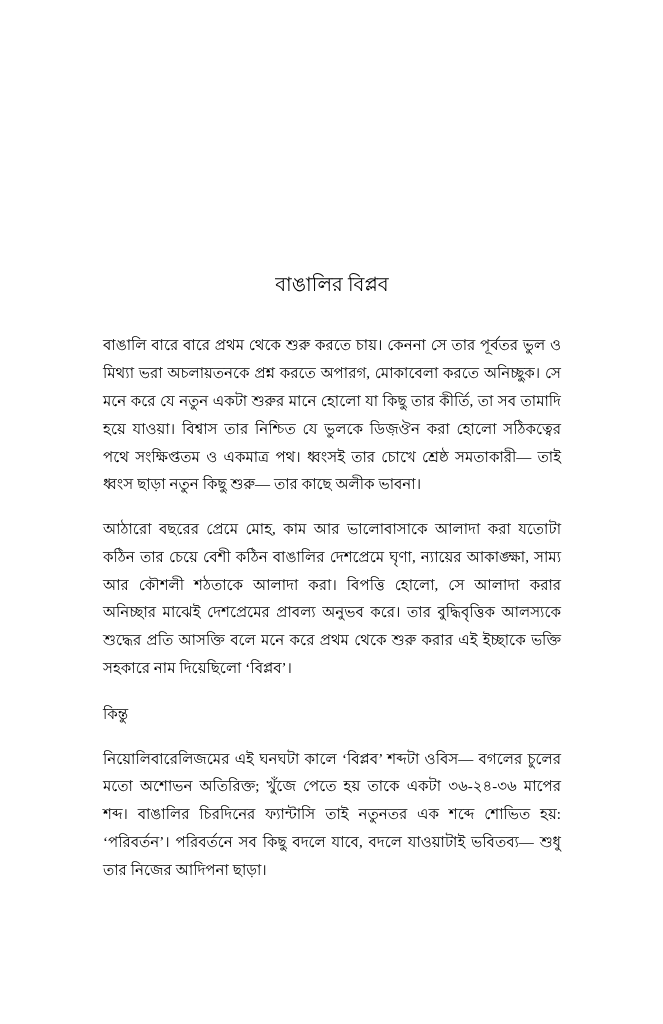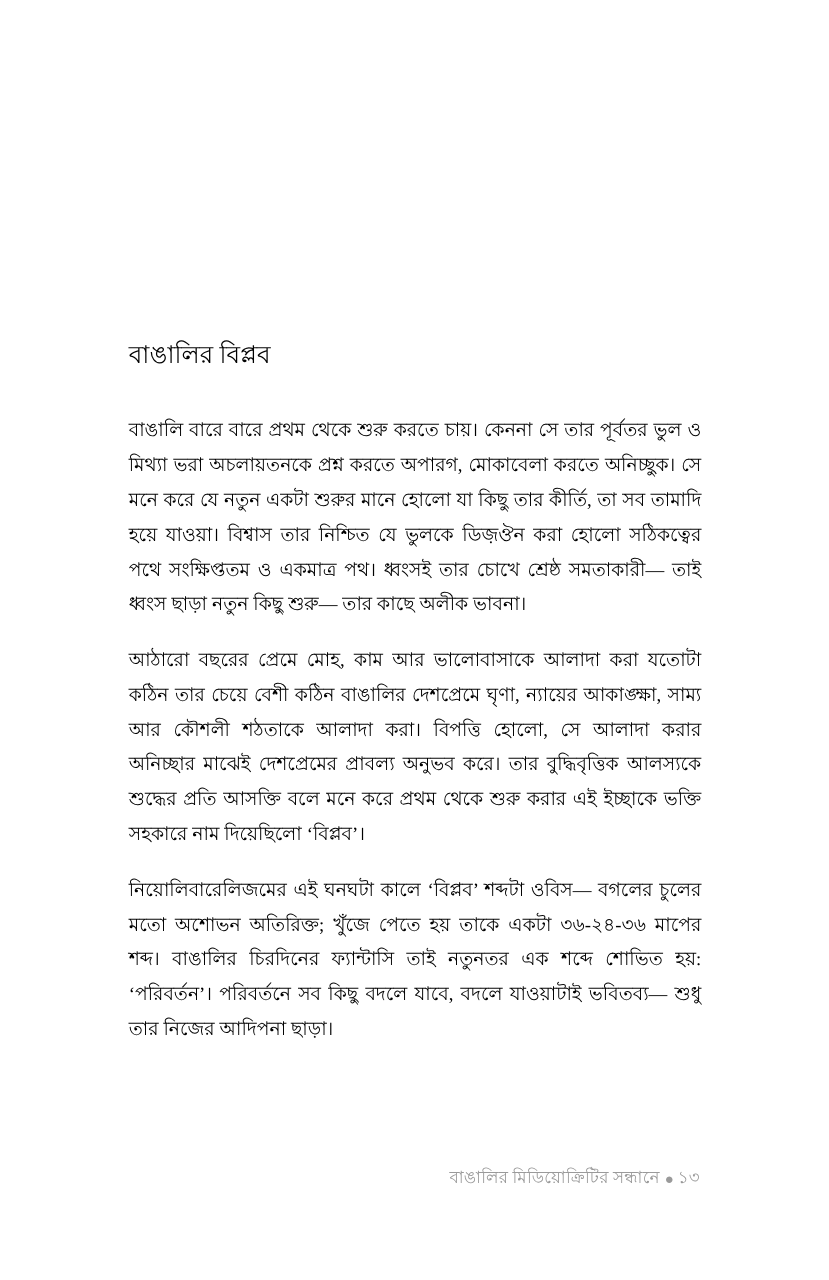--- a/index.html
+++ b/index.html
@@ -26,21 +26,21 @@
   }
 
   .content-block {
     position: absolute;
     left: 103px;
     top: 272px;
     width: 458px;
   }
 
   .chapter-title {
-    text-align: left;
+    text-align: center;
     font-size: 19.5px;
     line-height: 1.35;
     font-weight: 400;
     margin: 0 0 34px 0;
     letter-spacing: 0.1px;
     color: #000000;
   }
 
   .body-para {
     font-size: 15px;
@@ -98,22 +98,20 @@
 <div class="page">
 
   <div class="content-block">
 
     <h1 class="chapter-title">বাঙালির বিপ্লব</h1>
 
     <p class="body-para">বাঙালি বারে বারে প্রথম থেকে শুরু করতে চায়। কেননা সে তার পূর্বতর ভুল ও মিথ্যা ভরা অচলায়তনকে প্রশ্ন করতে অপারগ, মোকাবেলা করতে অনিচ্ছুক। সে মনে করে যে নতুন একটা শুরুর মানে হোলো যা কিছু তার কীর্তি, তা সব তামাদি হয়ে যাওয়া। বিশ্বাস তার নিশ্চিত যে ভুলকে ডিজ়ঔন করা হোলো সঠিকত্বের পথে সংক্ষিপ্ততম ও একমাত্র পথ। ধ্বংসই তার চোখে শ্রেষ্ঠ সমতাকারী— তাই ধ্বংস ছাড়া নতুন কিছু শুরু— তার কাছে অলীক ভাবনা।</p>
 
     <p class="body-para">আঠারো বছরের প্রেমে মোহ, কাম আর ভালোবাসাকে আলাদা করা যতোটা কঠিন তার চেয়ে বেশী কঠিন বাঙালির দেশপ্রেমে ঘৃণা, ন্যায়ের আকাঙ্ক্ষা, সাম্য আর কৌশলী শঠতাকে আলাদা করা। বিপত্তি হোলো, সে আলাদা করার অনিচ্ছার মাঝেই দেশপ্রেমের প্রাবল্য অনুভব করে। তার বুদ্ধিবৃত্তিক আলস্যকে শুদ্ধের প্রতি আসক্তি বলে মনে করে প্রথম থেকে শুরু করার এই ইচ্ছাকে ভক্তি সহকারে নাম দিয়েছিলো ‘বিপ্লব’।</p>
 
+    <p class="body-para short-para gap-above">কিন্তু</p>
 
     <p class="body-para">নিয়োলিবারেলিজমের এই ঘনঘটা কালে ‘বিপ্লব’ শব্দটা ওবিস— বগলের চুলের মতো অশোভন অতিরিক্ত; খুঁজে পেতে হয় তাকে একটা ৩৬-২৪-৩৬ মাপের শব্দ। বাঙালির চিরদিনের ফ্যান্টাসি তাই নতুনতর এক শব্দে শোভিত হয়: ‘পরিবর্তন’। পরিবর্তনে সব কিছু বদলে যাবে, বদলে যাওয়াটাই ভবিতব্য— শুধু তার নিজের আদিপনা ছাড়া।</p>
 
   </div>
 
-  <div class="footer">
-    <span class="footer-text">বাঙালির মিডিয়োক্রিটির সন্ধানে</span><span class="footer-dot">●</span><span class="footer-page">১৩</span>
-  </div>
 
 </div>
 
 </body></html>

